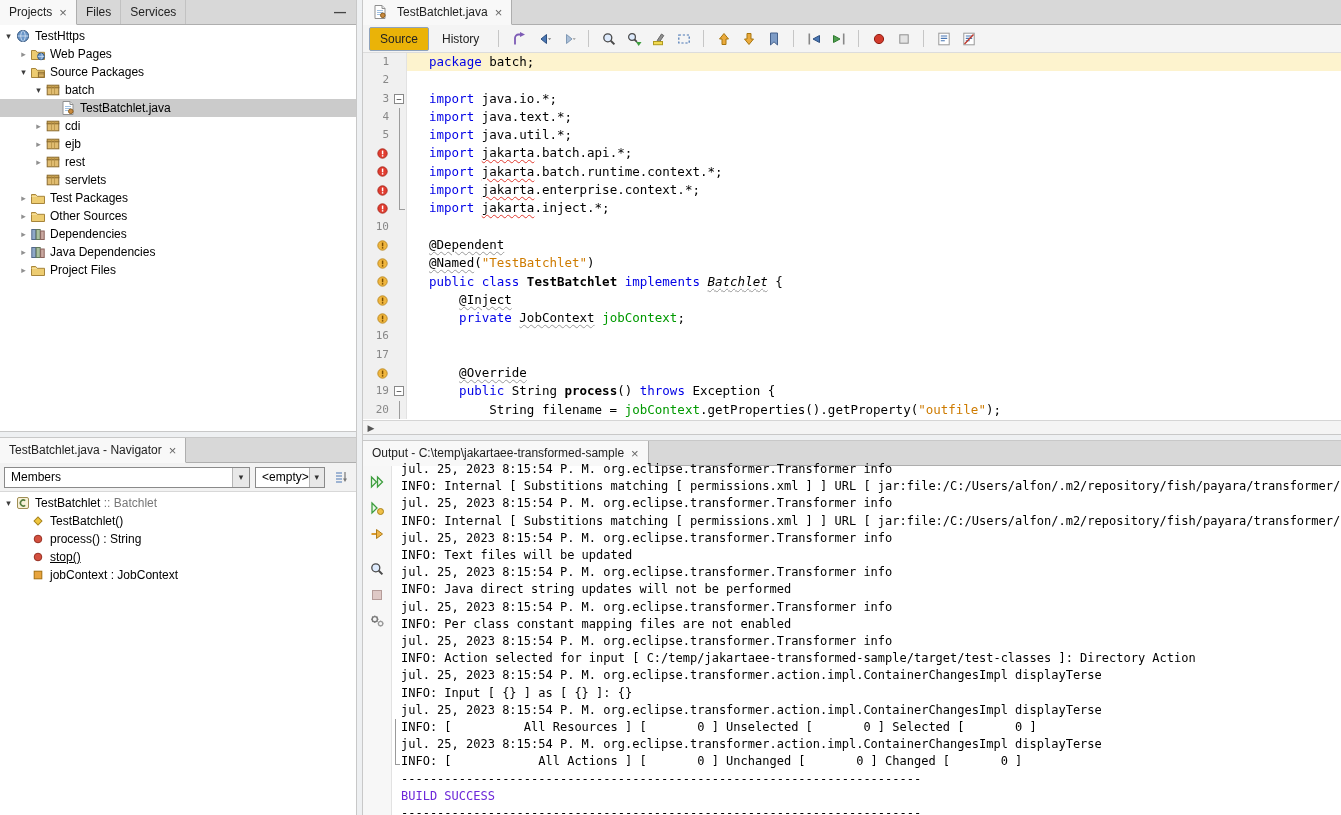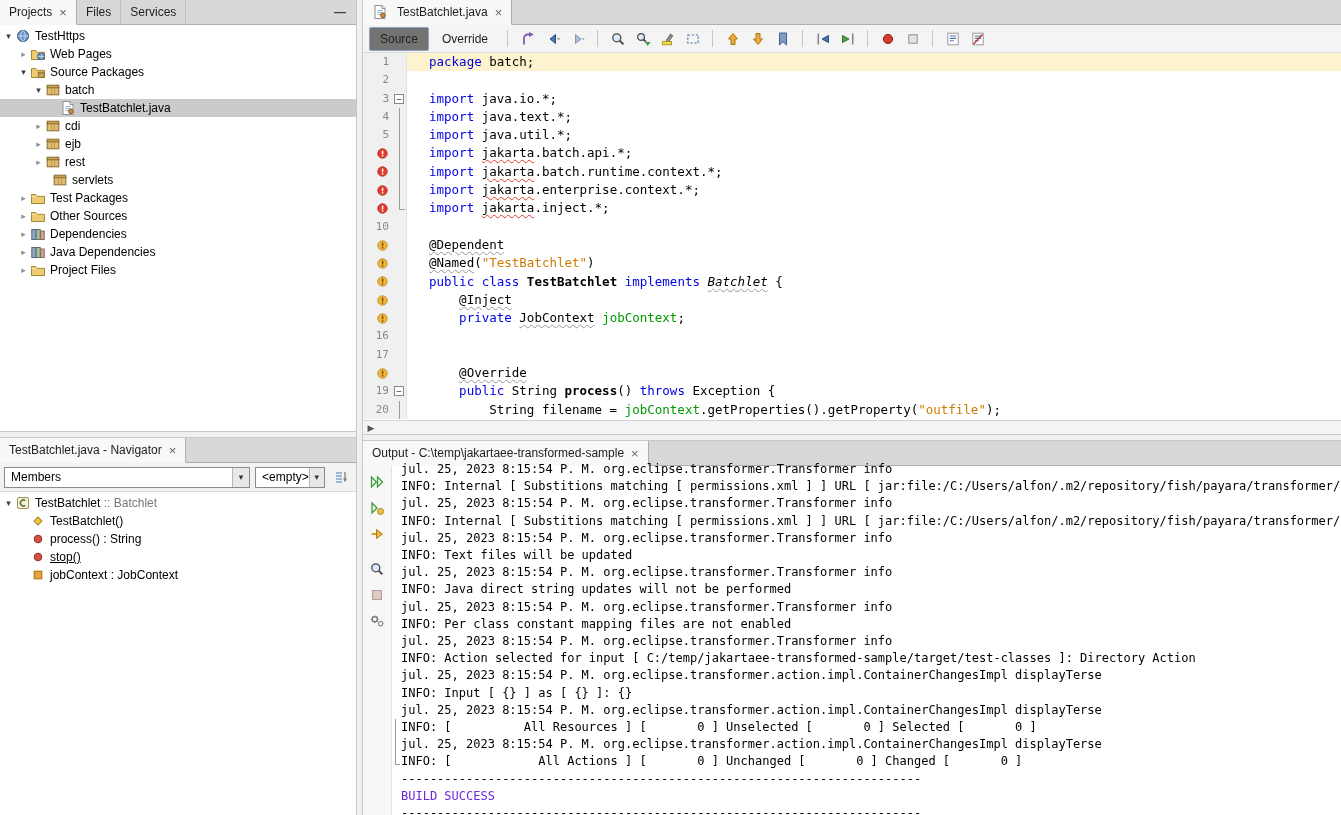--- a/index.html
+++ b/index.html
@@ -30,21 +30,21 @@
 .dim{color:#777}
 
 .nav-toolbar{height:29px;flex:0 0 29px;background:#f2f2f2;border-bottom:1px solid #d8d8d8;display:flex;align-items:center;gap:5px;padding:0 4px}
 .combo{height:21px;background:#fff;border:1px solid #8a8a8a;display:flex;align-items:center;padding-left:6px}
 .combo .carrow{margin-left:auto;width:17px;height:100%;display:flex;align-items:center;justify-content:center;color:#333;font-size:9px;background:#e8e8e8;border-left:1px solid #b5b5b5}
 .navsort{margin-left:auto;width:24px;height:22px;display:flex;align-items:center;justify-content:center}
 
 .editor-region{height:434px;flex:0 0 434px;display:flex;flex-direction:column;min-width:0}
 .editor-toolbar{height:28px;flex:0 0 28px;background:#f4f4f4;border-bottom:1px solid #dcdcdc;display:flex;align-items:center;padding:0 6px;gap:2px}
 .tbtn{padding:4px 10px;border:1px solid transparent;border-radius:2px;color:#222}
-.tbtn.pressed{background:#737373;border-color:#8fa3bd}
+.tbtn.pressed{background:#eab308;border-color:#8fa3bd}
 .ticonbtn{width:23px;height:23px;display:inline-flex;align-items:center;justify-content:center;border-radius:2px}
 .tsep{width:1px;height:17px;background:#c6c6c6;margin:0 6px;flex:0 0 1px}
 .tgroup{display:flex;align-items:center;gap:2px}
 
 .code-area{flex:1;min-height:0;background:#fff;overflow:hidden;font-family:"DejaVu Sans Mono",monospace;font-size:12.5px}
 .code-row{display:flex;height:18.3px;line-height:18.3px;white-space:pre}
 .g-num{width:30px;flex:0 0 30px;background:#f0f0f0;color:#888;display:flex;align-items:center;justify-content:flex-end;padding-right:4px;font-size:11px}
 .g-fold{width:14px;flex:0 0 14px;background:#f0f0f0;position:relative;border-right:1px solid #e2e2e2}
 .g-fold.line::before{content:'';position:absolute;left:6px;top:0;bottom:0;width:1px;background:#9c9c9c}
 .g-fold.end::before{content:'';position:absolute;left:6px;top:0;height:55%;width:1px;background:#9c9c9c}
@@ -177,21 +177,21 @@
             <span class="expander">▸</span>
             <span class="icon16">
               <svg width="16" height="16" viewBox="0 0 16 16">
                 <rect x="2.2" y="5.2" width="11.6" height="7.6" fill="#e0bc70" stroke="#8a6b2f"></rect>
                 <rect x="2.2" y="3.2" width="11.6" height="2.6" fill="#caa251" stroke="#8a6b2f"></rect>
                 <path d="M6.5 3.2v9.6M9.5 3.2v9.6" stroke="#b08d40" stroke-width="0.7"></path>
               </svg>
             </span>
             <span class="tlabel">rest</span>
           </div>
-          <div class="trow" style="padding-left: 32px; margin-left: 7px;">
+          <div class="trow" style="padding-left: 32px;">
             <span class="expander"></span>
             <span class="icon16">
               <svg width="16" height="16" viewBox="0 0 16 16">
                 <rect x="2.2" y="5.2" width="11.6" height="7.6" fill="#e0bc70" stroke="#8a6b2f"></rect>
                 <rect x="2.2" y="3.2" width="11.6" height="2.6" fill="#caa251" stroke="#8a6b2f"></rect>
                 <path d="M6.5 3.2v9.6M9.5 3.2v9.6" stroke="#b08d40" stroke-width="0.7"></path>
               </svg>
             </span>
             <span class="tlabel">servlets</span>
           </div>
@@ -342,21 +342,21 @@
                 <path d="M5 6.5h6M5 8.5h6M5 10.5h3.5" stroke="#9fc0e2" stroke-width="1"></path>
                 <circle cx="10.8" cy="11.3" r="2.3" fill="#c98a3e" stroke="#8a5c1e"></circle>
               </svg>
             </span>
           <span>TestBatchlet.java</span>
           <span class="close">×</span>
         </div>
       </div>
       <div class="editor-toolbar">
         <span class="tbtn pressed">Source</span>
-        <span class="tbtn">Override</span>
+        <span class="tbtn">History</span>
         <span class="tsep"></span>
         <span class="tgroup">
             <span class="ticonbtn">
               <svg width="16" height="16" viewBox="0 0 16 16">
                 <path d="M4 13.5V7a3.5 3.5 0 0 1 3.5-3.5H10" fill="none" stroke="#7d5bb5" stroke-width="1.8"></path>
                 <path d="M9 1l5 2.5L9 6z" fill="#7d5bb5"></path>
               </svg>
             </span>
             <span class="ticonbtn">
               <svg width="16" height="16" viewBox="0 0 16 16">

